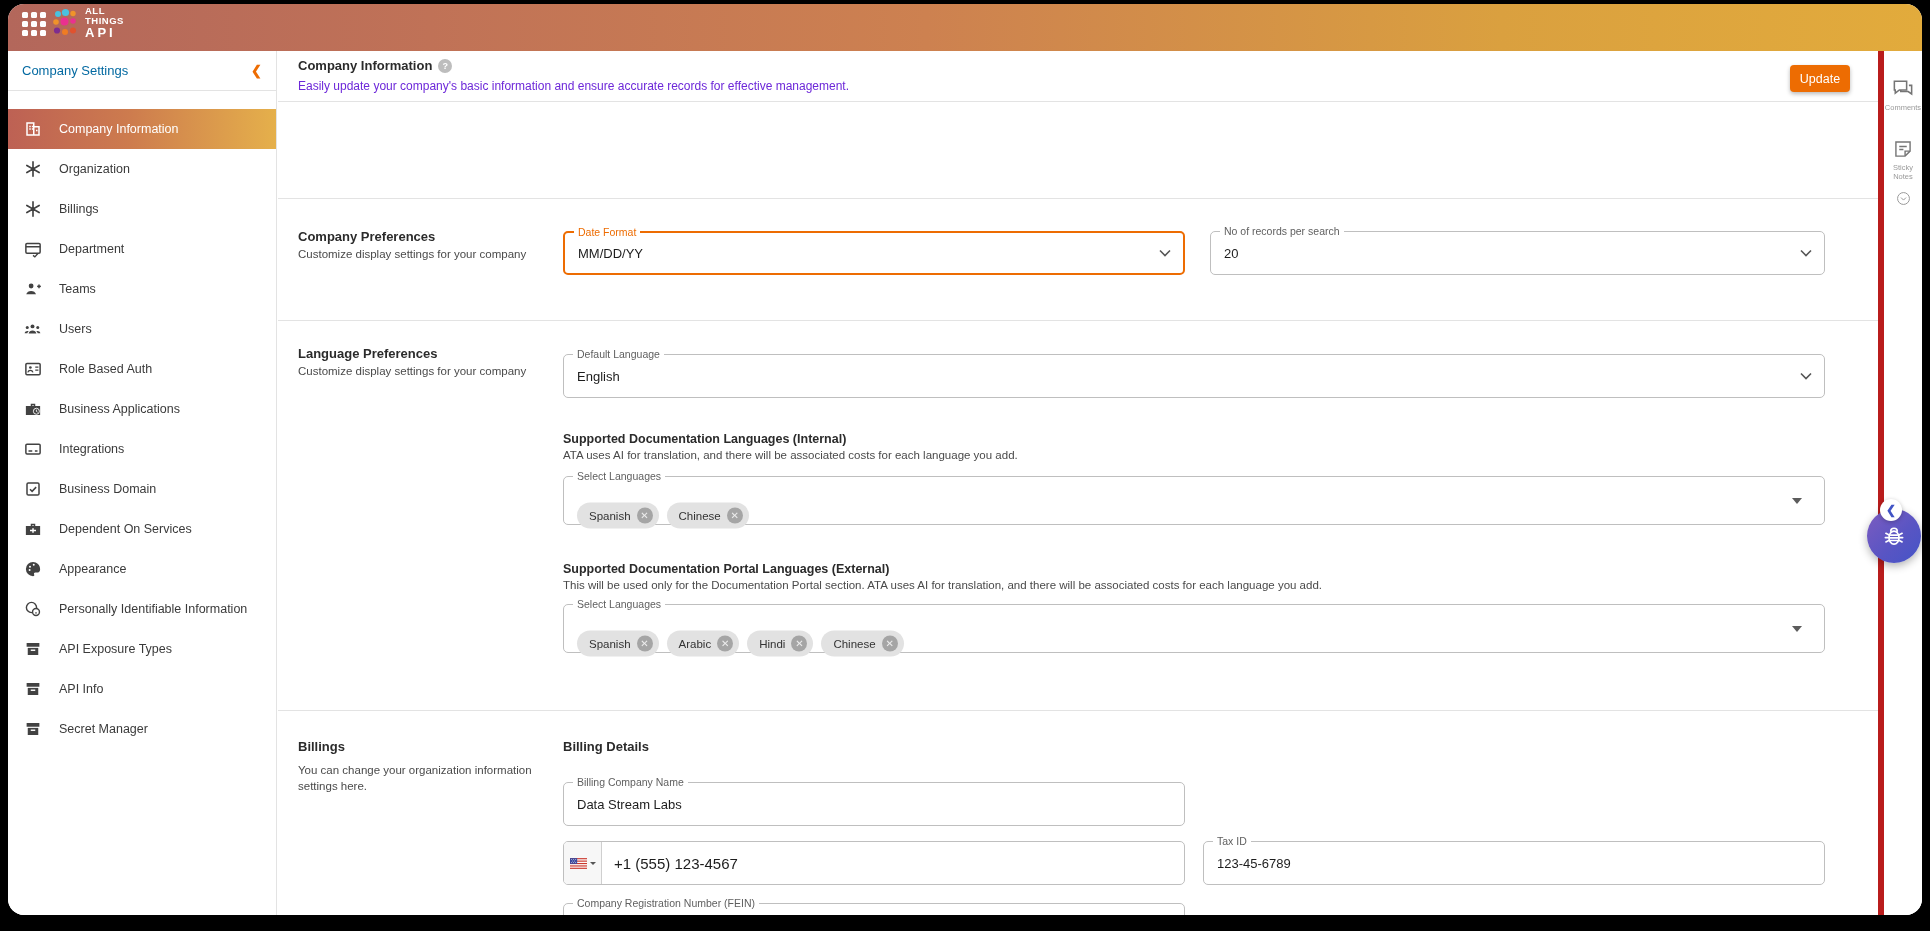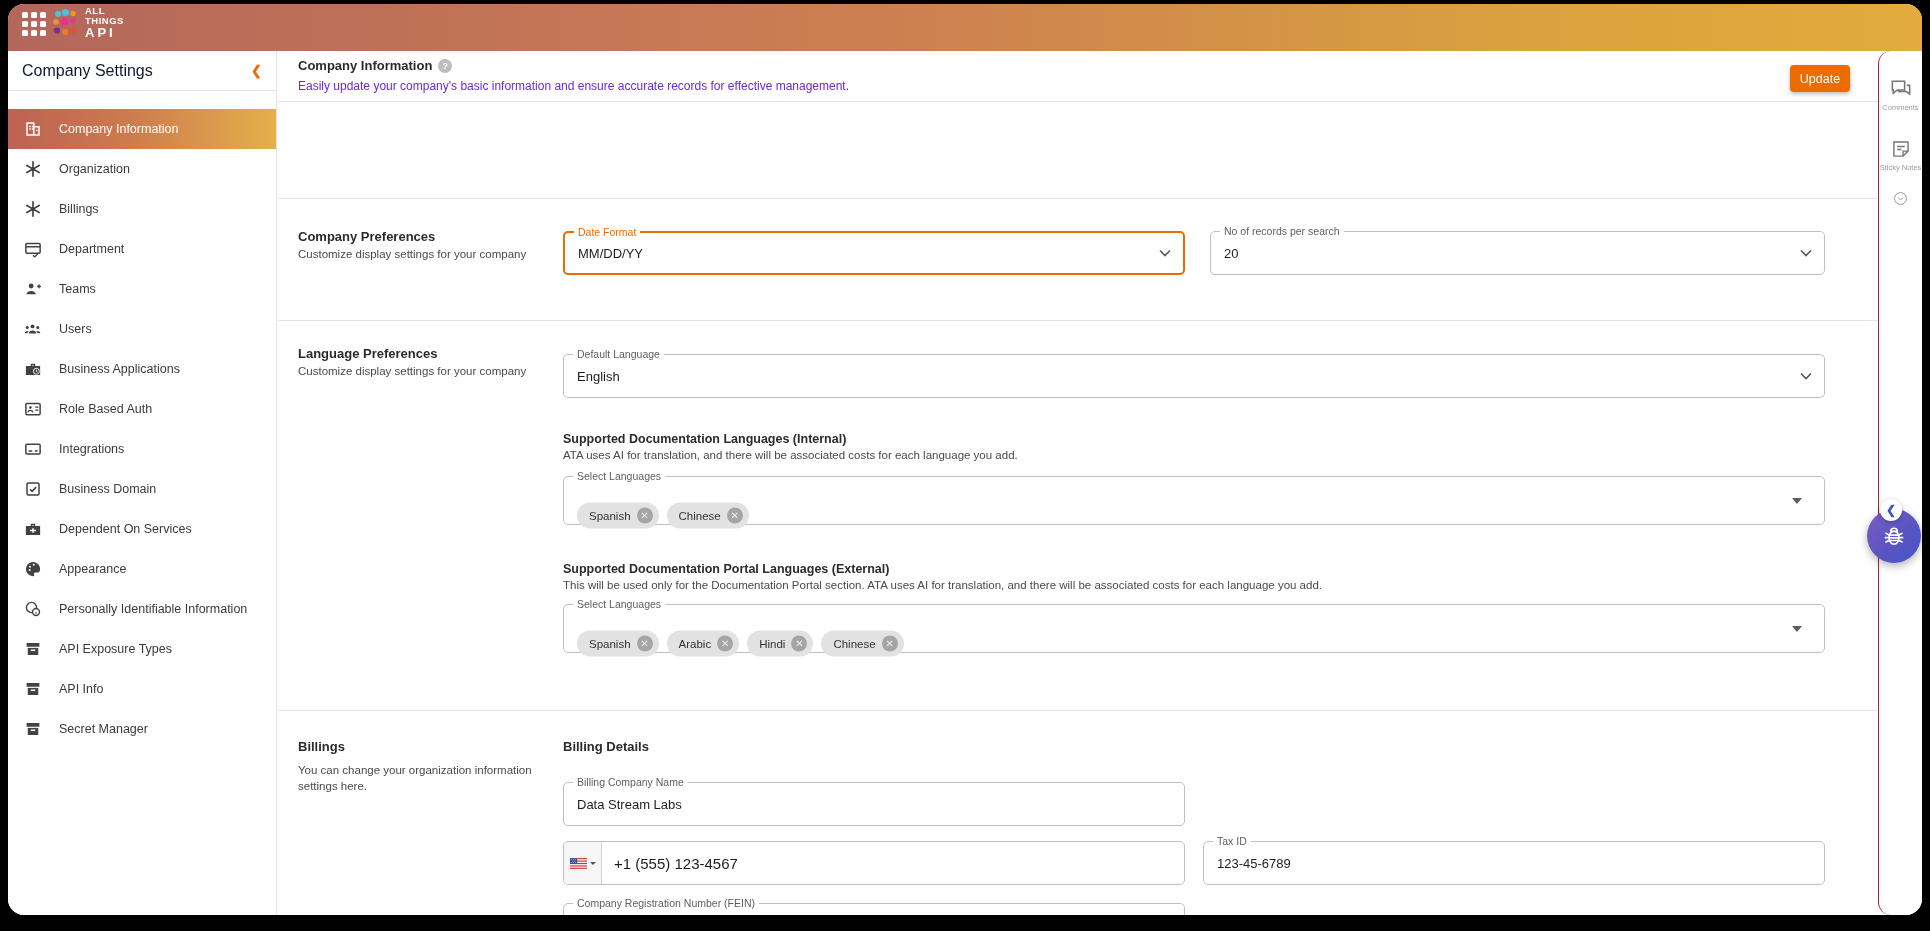--- a/index.html
+++ b/index.html
@@ -16,21 +16,21 @@
   .logo-text { color:#fff; font-weight:bold; line-height:1; }
   .logo-text .l1,.logo-text .l2 { font-size:9.5px; letter-spacing:.5px; }
   .logo-text .l3 { font-size:13px; letter-spacing:3px; margin-top:1px; }
 
   .hdr-right { position:absolute; right:0; top:0; height:47px; }
 
   
   .sidebar { position:absolute; left:0; top:47px; width:269px; bottom:0; background:#fff; border-right:1px solid #e3e3e3; }
   .sb-head { position:absolute; left:0; top:0; width:100%; height:40px; border-bottom:1px solid #e3e3e3;
     display:flex; align-items:center; justify-content:space-between; padding:0 14px; }
-  .sb-title { font-size:16px; color:#0f172a; }
+  .sb-title { font-size:13px; color:#0369a1; }
   .sb-collapse { color:#ED6C02; font-size:13px; font-weight:bold; cursor:pointer; }
   .sb-list { position:absolute; top:58px; left:0; width:100%; }
   .sb-item { height:40px; display:flex; align-items:center; padding-left:15px; gap:17px; cursor:pointer; color:#3a3a3a; }
   .sb-item .sb-ico { width:19px; height:19px; display:flex; align-items:center; justify-content:center; color:#424242; }
   .sb-item .sb-label { font-size:12.5px; }
   .sb-item.active { background:linear-gradient(90deg,#bd6154 0%,#cd7b4e 45%,#e5b04b 100%); color:#fff; }
   .sb-item.active .sb-ico { color:#fff; }
 
   
   .main { position:absolute; left:270px; top:47px; right:44px; bottom:0; background:#fff; }
@@ -65,21 +65,21 @@
   .chip-x { width:16px; height:16px; border-radius:50%; background:#a5a5a5; color:#ededed; font-size:10px;
     display:flex; align-items:center; justify-content:center; cursor:pointer; line-height:1; }
 
   .phone-fld { position:absolute; height:44px; border:1px solid #bfbfbf; border-radius:5px; background:#fff; }
   .phone-flag { position:absolute; left:0; top:0; width:38px; height:42px; border-right:1px solid #cfcfcf;
     background:#f7f7f7; border-radius:4px 0 0 4px; display:flex; align-items:center; justify-content:center; gap:3px; cursor:pointer; }
   .phone-flag .mini-caret { width:0; height:0; border-left:3px solid transparent; border-right:3px solid transparent; border-top:3.5px solid #555; }
   .phone-val { position:absolute; left:50px; top:50%; transform:translateY(-50%); font-size:15px; color:#1d1d1d; }
 
   
-  .rail { position:absolute; right:0; top:47px; width:44px; bottom:0; background:#fff; border-left:1px solid #b91c1c;border-radius:13px; }
+  .rail { position:absolute; right:0; top:47px; width:44px; bottom:0; background:#fff; border-left:6px solid #b91c1c; }
   .rail-item { position:absolute; left:0; width:100%; display:flex; flex-direction:column; align-items:center; gap:4px;
     color:#757575; cursor:pointer; }
   .rail-cap { font-size:7.5px; color:#9a9a9a; text-align:center; }
 
   
   .fab-wrap { position:absolute; right:0px; top:495px; width:56px; height:72px; z-index:30; }
   .fab-chevron { position:absolute; left:14px; top:0; width:22px; height:22px; border-radius:50%; background:#fff;
     box-shadow:0 1px 4px rgba(0,0,0,.25); display:flex; align-items:center; justify-content:center;
     color:#4053c5; font-size:12px; font-weight:bold; cursor:pointer; z-index:31; }
   .fab { position:absolute; left:1px; top:10px; width:54px; height:54px; border-radius:50%;
@@ -209,39 +209,39 @@
               <circle cx="19" cy="10" r="2"></circle>
               <path d="M6.8 18c.5-2.6 2.6-4 5.2-4s4.7 1.4 5.2 4z"></path>
               <path d="M1.5 17.5c.4-2 2-3 3.9-3 .6 0 1.2.1 1.7.3-1 .7-1.7 1.6-2 2.7zM22.5 17.5c-.4-2-2-3-3.9-3-.6 0-1.2.1-1.7.3 1 .7 1.7 1.6 2 2.7z"></path>
             </svg>
           </span>
           <span class="sb-label">Users</span>
         </div>
 
         <div class="sb-item">
           <span class="sb-ico">
-            <svg width="18" height="18" viewBox="0 0 24 24" fill="currentColor">
-              <path d="M2.5 8h19v12h-19zM9 8V5h6v3h-2V7h-2v1z"></path>
-              <circle cx="16.5" cy="15" r="4" fill="currentColor" stroke="#fff" stroke-width="1.2"></circle>
-              <path d="M16.5 12.8v2.4l1.6 1" fill="none" stroke="#fff" stroke-width="1.2"></path>
-            </svg>
-          </span>
-          <span class="sb-label">Business Applications</span>
-        </div>
-
-        <div class="sb-item">
-          <span class="sb-ico">
             <svg width="18" height="18" viewBox="0 0 24 24" fill="none" stroke="currentColor" stroke-width="2">
               <rect x="2.5" y="4.5" width="19" height="15" rx="1.5"></rect>
               <circle cx="8.5" cy="10" r="1.8" fill="currentColor" stroke="none"></circle>
               <path d="M5 16.5c.6-1.8 2-2.6 3.5-2.6s2.9.8 3.5 2.6" stroke-width="1.6"></path>
               <path d="M15 9.5h4.2M15 13.5h4.2" stroke-width="1.8"></path>
             </svg>
           </span>
           <span class="sb-label">Role Based Auth</span>
+        </div>
+
+        <div class="sb-item">
+          <span class="sb-ico">
+            <svg width="18" height="18" viewBox="0 0 24 24" fill="currentColor">
+              <path d="M2.5 8h19v12h-19zM9 8V5h6v3h-2V7h-2v1z"></path>
+              <circle cx="16.5" cy="15" r="4" fill="currentColor" stroke="#fff" stroke-width="1.2"></circle>
+              <path d="M16.5 12.8v2.4l1.6 1" fill="none" stroke="#fff" stroke-width="1.2"></path>
+            </svg>
+          </span>
+          <span class="sb-label">Business Applications</span>
         </div>
 
         <div class="sb-item">
           <span class="sb-ico">
             <svg width="18" height="18" viewBox="0 0 24 24" fill="none" stroke="currentColor" stroke-width="2">
               <rect x="2.5" y="5.5" width="19" height="13" rx="1.5"></rect>
               <path d="M6 14.5h5M14.5 14.5h3.5"></path>
             </svg>
           </span>
           <span class="sb-label">Integrations</span>

